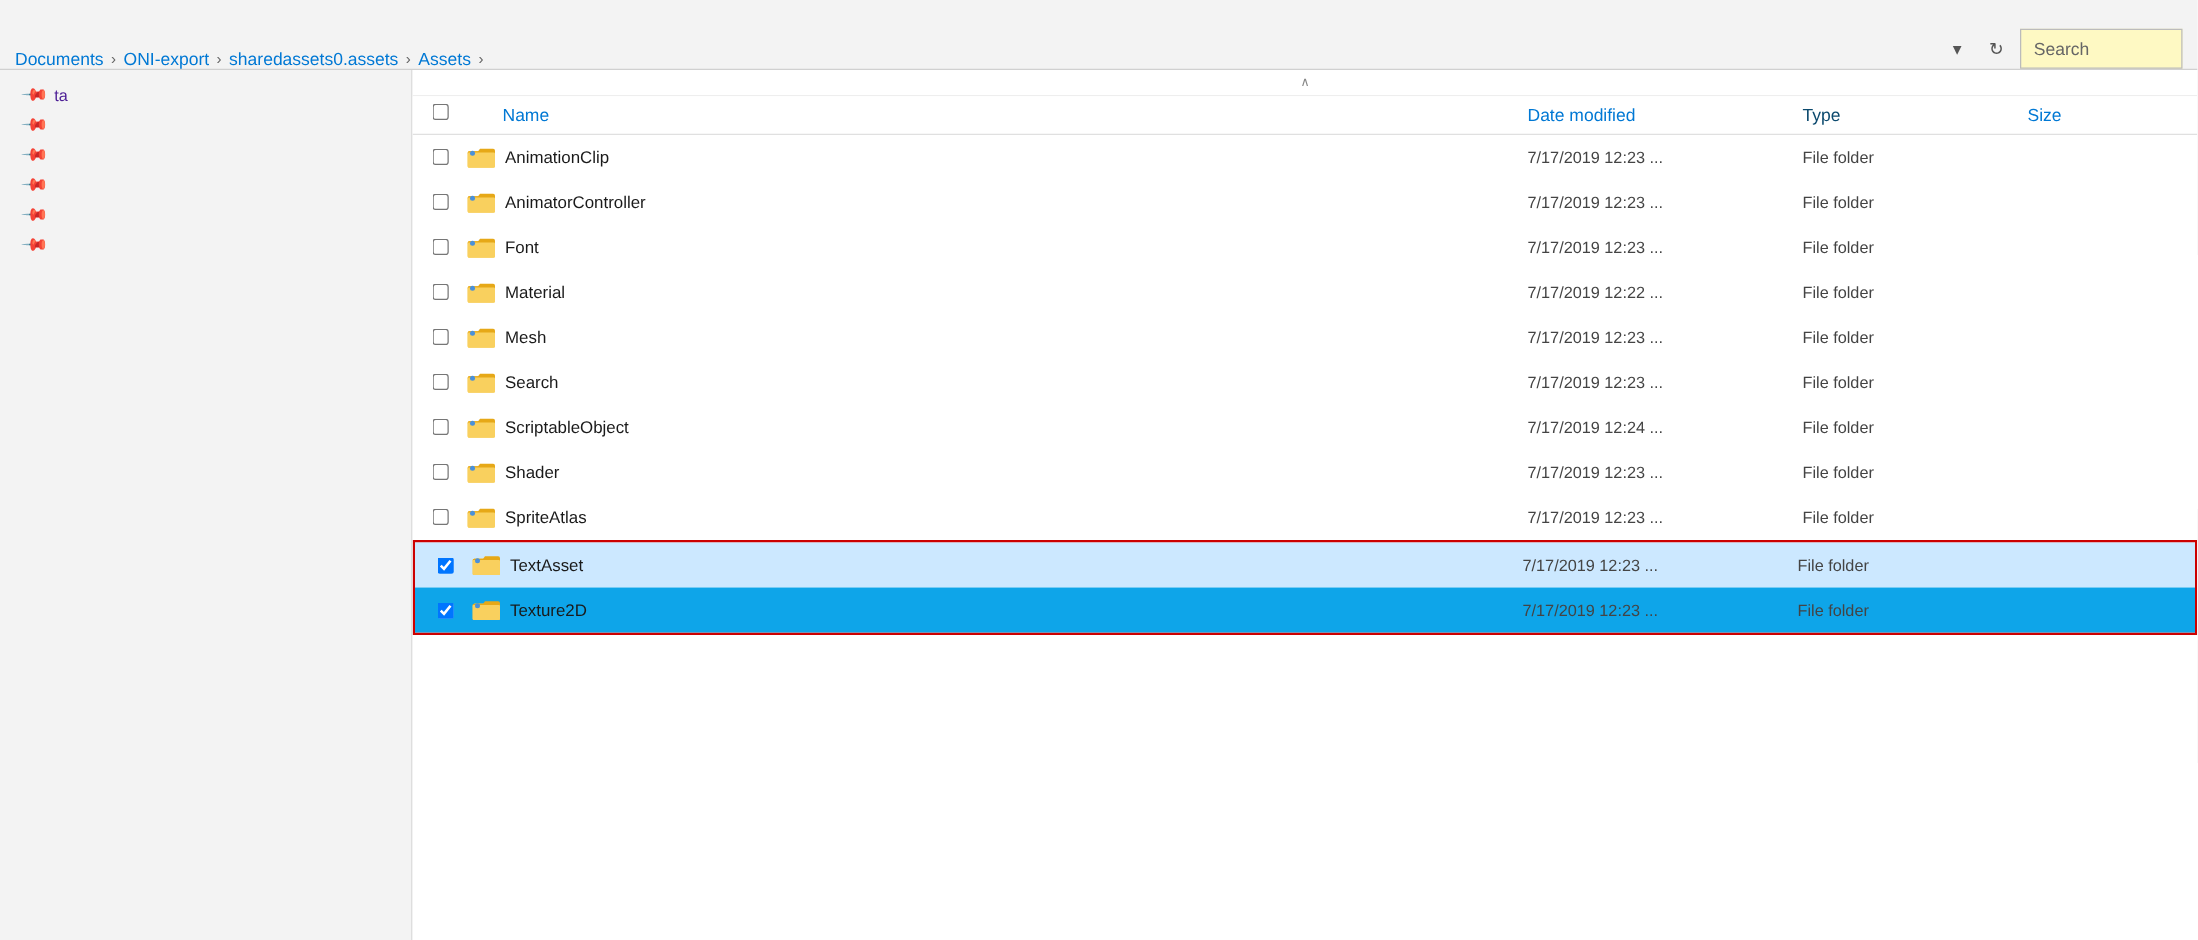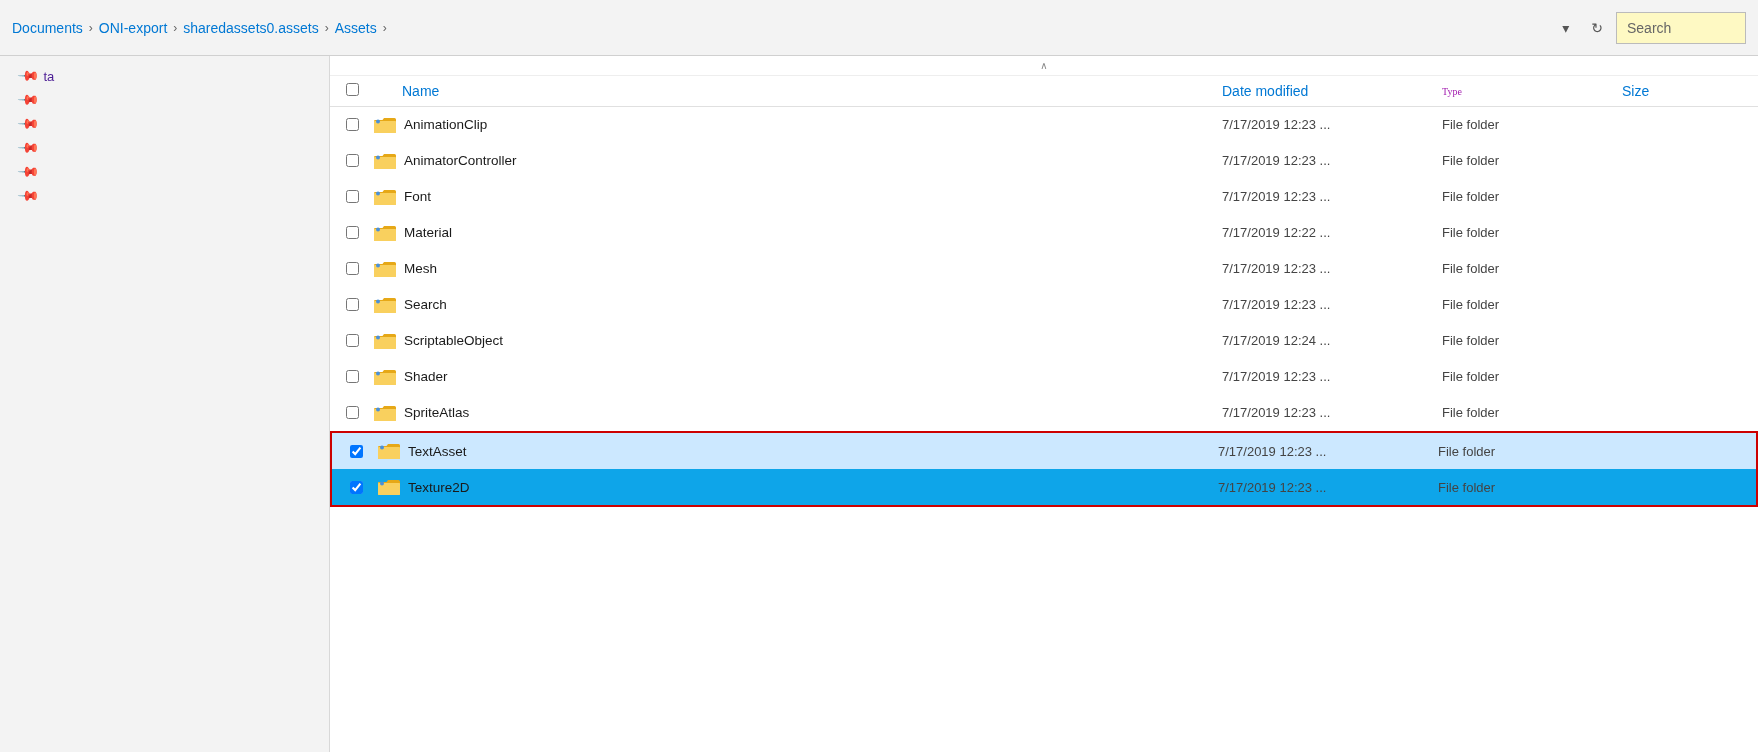--- a/index.html
+++ b/index.html
@@ -9,21 +9,21 @@
       width: 1758px;
       height: 752px;
       overflow: hidden;
       display: flex;
       flex-direction: column;
     }
 
     
     .top-bar {
       display: flex;
-      align-items: center;
+      align-items: flex-end;
       background: #f3f3f3;
       border-bottom: 1px solid #d0d0d0;
       padding: 0 12px;
       height: 56px;
       flex-shrink: 0;
     }
     .breadcrumb {
       display: flex;
       align-items: center;
       flex: 1;
@@ -151,26 +151,25 @@
     .col-date {
       width: 220px;
       font-size: 14px;
       color: #0078d4;
       font-weight: 400;
       cursor: pointer;
       flex-shrink: 0;
     }
     .col-type {
       width: 180px;
-      font-size: 10px;
-      color: #a21caf;
+      font-size: 14px;
+      color: #0c4a6e;
       font-weight: 400;
       cursor: pointer;
       flex-shrink: 0;
-      font-family: Liberation Serif, serif;
     }
     .col-size {
       width: 120px;
       font-size: 14px;
       color: #0078d4;
       font-weight: 400;
       cursor: pointer;
       flex-shrink: 0;
     }
 

